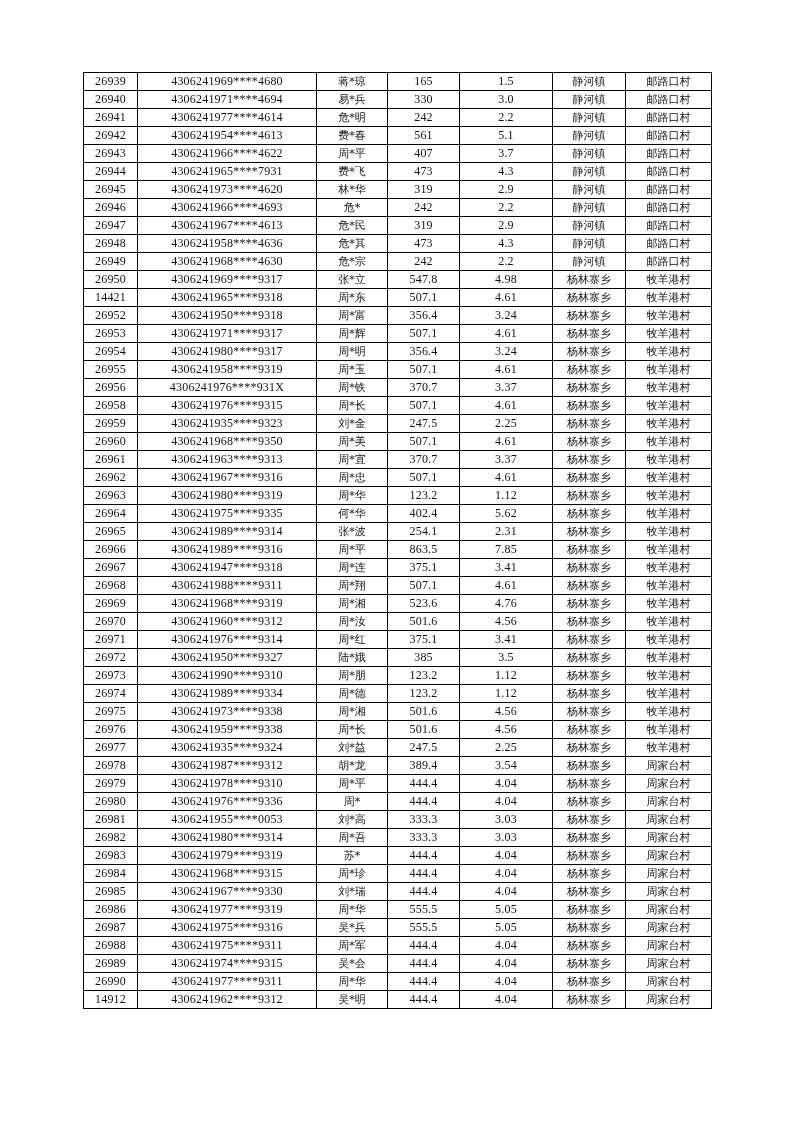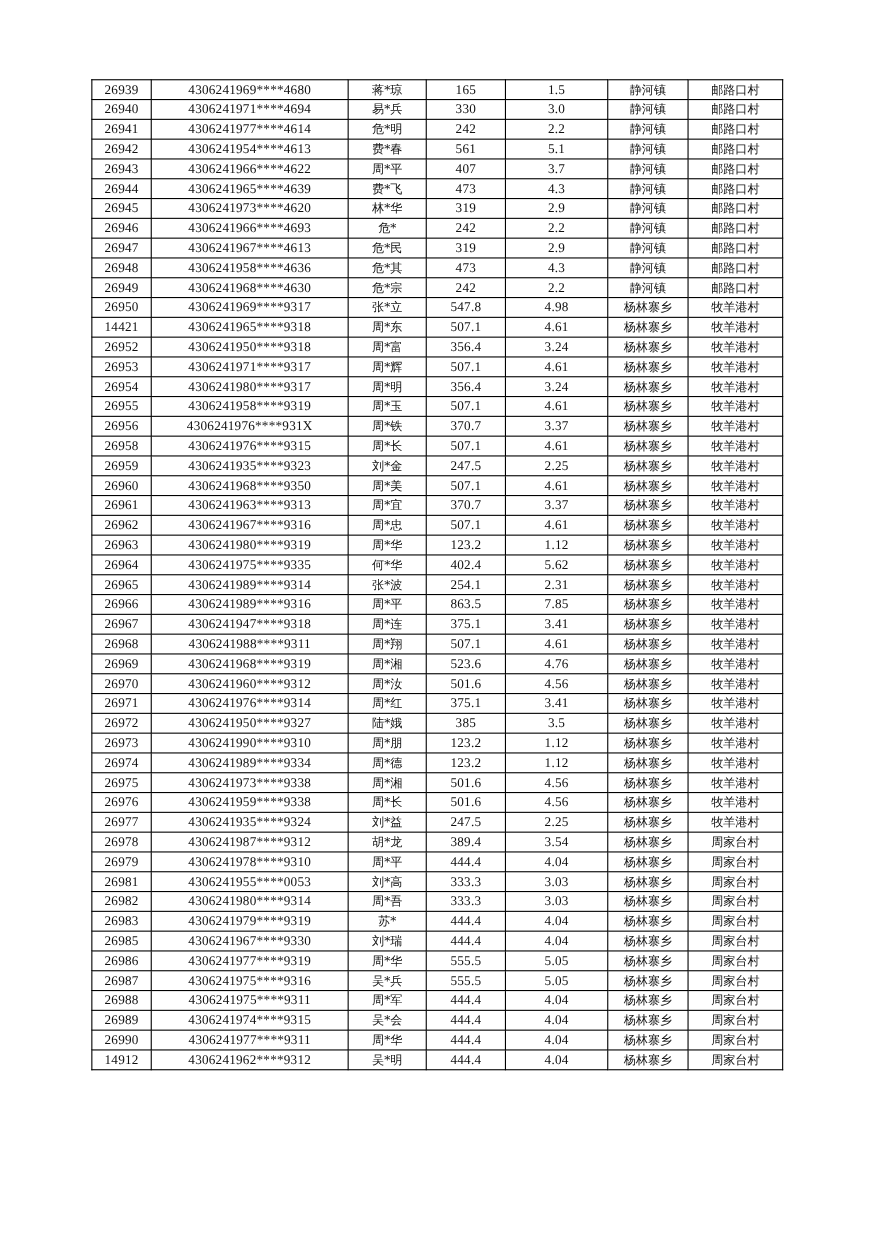--- a/index.html
+++ b/index.html
@@ -89,21 +89,21 @@
           <td class="mono">26943</td>
           <td class="mono">4306241966****4622</td>
           <td>周*平</td>
           <td class="mono">407</td>
           <td class="mono">3.7</td>
           <td>静河镇</td>
           <td>邮路口村</td>
         </tr>
         <tr>
           <td class="mono">26944</td>
-          <td class="mono">4306241965****4639</td>
+          <td class="mono">4306241965****7931</td>
           <td>费*飞</td>
           <td class="mono">473</td>
           <td class="mono">4.3</td>
           <td>静河镇</td>
           <td>邮路口村</td>
         </tr>
         <tr>
           <td class="mono">26945</td>
           <td class="mono">4306241973****4620</td>
           <td>林*华</td>
@@ -403,20 +403,29 @@
         <tr>
           <td class="mono">26979</td>
           <td class="mono">4306241978****9310</td>
           <td>周*平</td>
           <td class="mono">444.4</td>
           <td class="mono">4.04</td>
           <td>杨林寨乡</td>
           <td>周家台村</td>
         </tr>
         <tr>
+          <td class="mono">26980</td>
+          <td class="mono">4306241976****9336</td>
+          <td>周*</td>
+          <td class="mono">444.4</td>
+          <td class="mono">4.04</td>
+          <td>杨林寨乡</td>
+          <td>周家台村</td>
+        </tr>
+        <tr>
           <td class="mono">26981</td>
           <td class="mono">4306241955****0053</td>
           <td>刘*高</td>
           <td class="mono">333.3</td>
           <td class="mono">3.03</td>
           <td>杨林寨乡</td>
           <td>周家台村</td>
         </tr>
         <tr>
           <td class="mono">26982</td>
@@ -430,20 +439,29 @@
         <tr>
           <td class="mono">26983</td>
           <td class="mono">4306241979****9319</td>
           <td>苏*</td>
           <td class="mono">444.4</td>
           <td class="mono">4.04</td>
           <td>杨林寨乡</td>
           <td>周家台村</td>
         </tr>
         <tr>
+          <td class="mono">26984</td>
+          <td class="mono">4306241968****9315</td>
+          <td>周*珍</td>
+          <td class="mono">444.4</td>
+          <td class="mono">4.04</td>
+          <td>杨林寨乡</td>
+          <td>周家台村</td>
+        </tr>
+        <tr>
           <td class="mono">26985</td>
           <td class="mono">4306241967****9330</td>
           <td>刘*瑞</td>
           <td class="mono">444.4</td>
           <td class="mono">4.04</td>
           <td>杨林寨乡</td>
           <td>周家台村</td>
         </tr>
         <tr>
           <td class="mono">26986</td>

